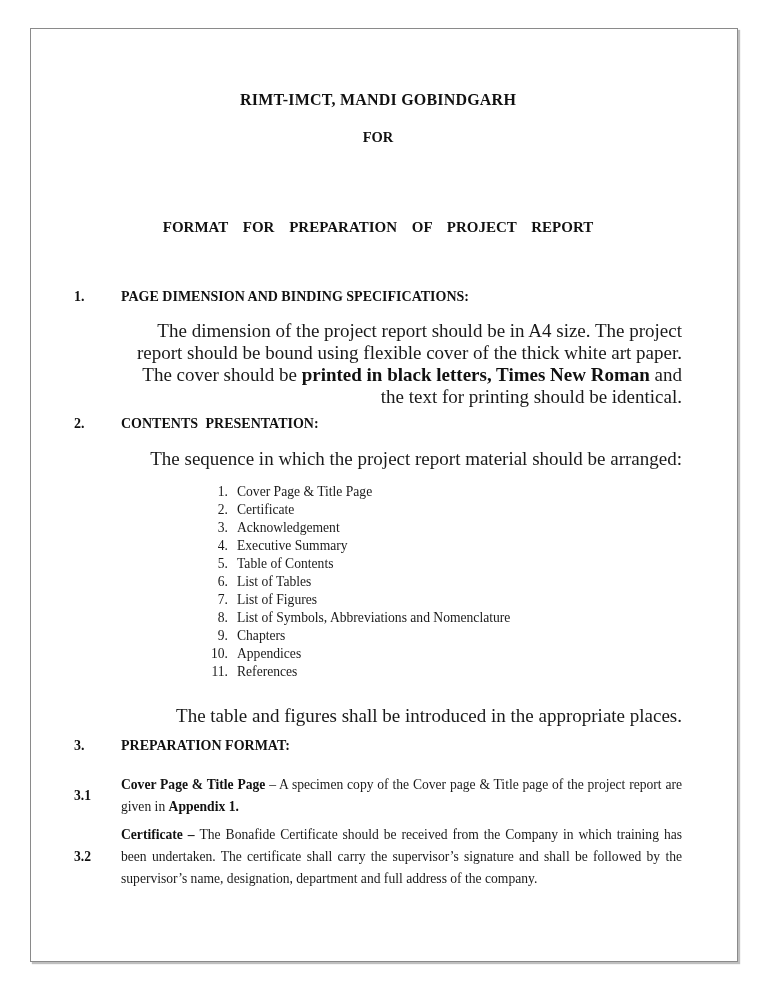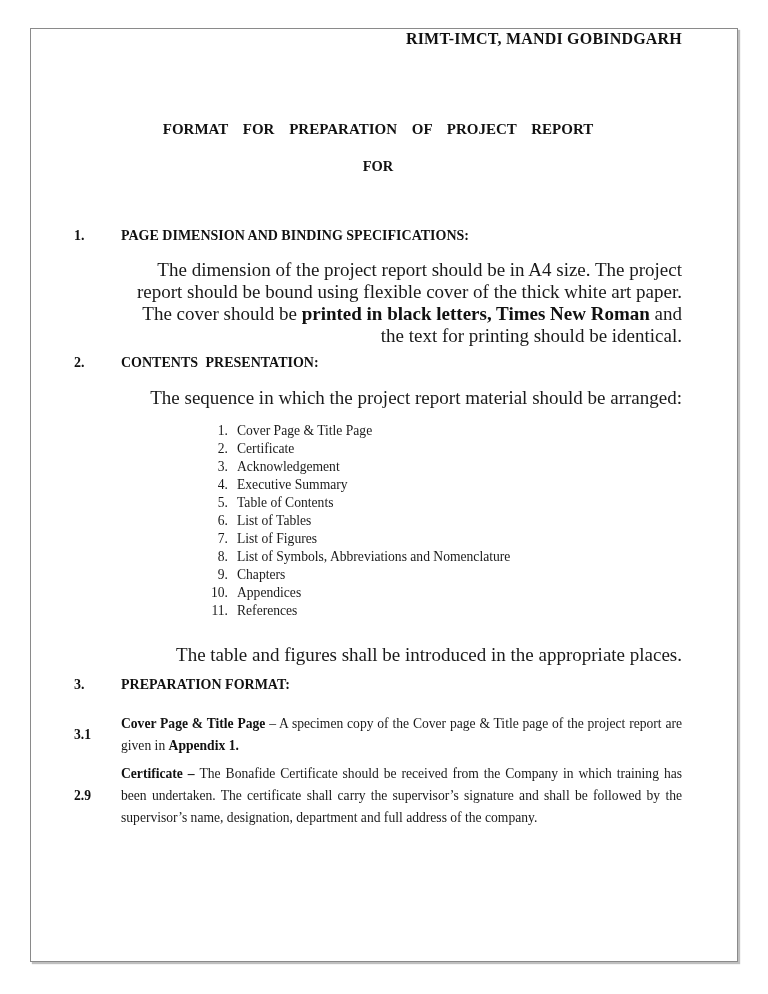--- a/index.html
+++ b/index.html
@@ -25,24 +25,24 @@
   }
   .content {
     padding: 0 55px 0 43px;
   }
   .center-line {
     text-align: center;
     font-weight: bold;
     color: #111;
   }
   .institution {
+    margin-top: 61px;
     font-size: 16px;
     line-height: 19px;
     letter-spacing: 0.2px;
-    text-align: right;
   }
   .doc-title {
     margin-top: 72px;
     font-size: 15px;
     line-height: 18px;
     word-spacing: 11px;
   }
   .for-line {
     margin-top: 19px;
     font-size: 14.5px;
@@ -110,22 +110,22 @@
   .sub-32 { margin-top: 6px; }
   b { color: #111; }
 </style>
 </head>
 <body>
 
 <div class="page">
   <div class="content">
 
     <div class="center-line institution">RIMT-IMCT, MANDI GOBINDGARH</div>
+    <div class="center-line for-line">FOR</div>
     <div class="center-line doc-title">FORMAT FOR PREPARATION OF PROJECT REPORT</div>
-    <div class="center-line for-line">FOR</div>
 
     <div class="sec sec-s1">
       <span class="sec-num">1.</span>
       <span class="sec-head">PAGE DIMENSION AND BINDING SPECIFICATIONS:</span>
     </div>
     <p class="para para1"><span>The dimension of the project report should be in A4 size.  The project report should be bound using flexible cover of the thick white art paper.  The cover should be </span><b>printed in black letters, Times New Roman</b><span> and the text for printing should be identical.</span></p>
 
     <div class="sec sec-s2">
       <span class="sec-num">2.</span>
       <span class="sec-head">CONTENTS PRESENTATION:</span>
@@ -185,18 +185,18 @@
       <span class="sec-num">3.</span>
       <span class="sec-head">PREPARATION FORMAT:</span>
     </div>
 
     <div class="sub sub-31">
       <span class="sub-num">3.1</span>
       <p class="sub-body"><b>Cover Page &amp; Title Page</b><span> – A specimen copy of the Cover page &amp; Title page of the  project report are given in </span><b>Appendix 1.</b></p>
     </div>
 
     <div class="sub sub-32">
-      <span class="sub-num">2.9</span>
+      <span class="sub-num">3.2</span>
       <p class="sub-body"><b>Certificate – </b><span>The Bonafide Certificate should be received from the Company in which training has been undertaken. The certificate shall carry the supervisor’s signature and shall be followed by the supervisor’s name, designation, department and full address of the company.</span></p>
     </div>
 
   </div>
 </div>
 
 </body></html>

